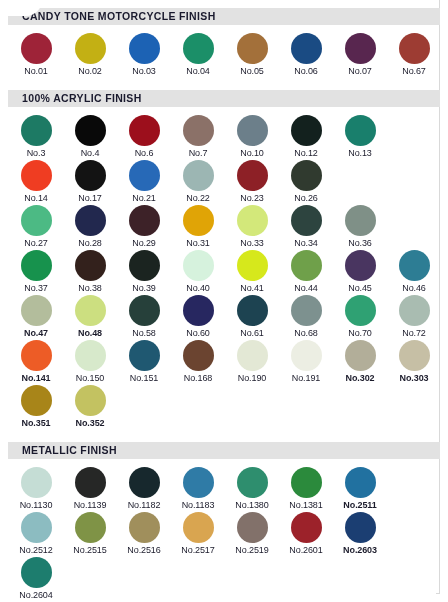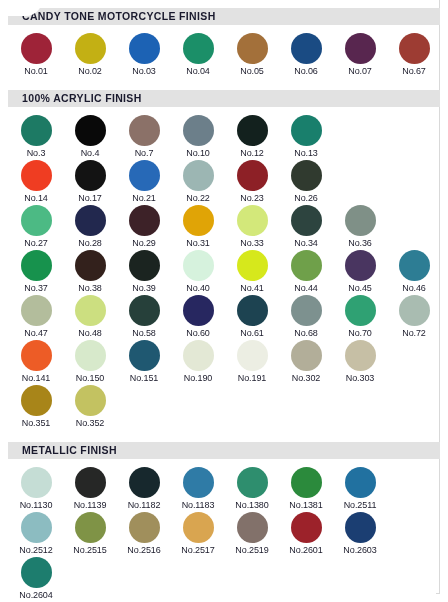--- a/index.html
+++ b/index.html
@@ -101,21 +101,21 @@
     display: block;
   }
   .label {
     margin-top: 2px;
     font-size: 9px;
     color: #1b1b2b;
     white-space: nowrap;
     letter-spacing: -0.1px;
   }
   .label.bold {
-    font-weight: normal;
+    font-weight: bold;
   }
   .gap-between-sections {
     height: 10px;
     background: #ffffff;
   }
 </style>
 </head>
 <body>
 
 <div class="page">
@@ -169,20 +169,24 @@
           <div class="swatch-row">
             <div class="swatch-cell">
               <span class="dot" style="background: rgb(29, 122, 100);"></span>
               <span class="label">No.3</span>
             </div>
             <div class="swatch-cell">
               <span class="dot" style="background: rgb(9, 9, 9);"></span>
               <span class="label">No.4</span>
             </div>
             <div class="swatch-cell">
+              <span class="dot" style="background: rgb(156, 15, 28);"></span>
+              <span class="label">No.6</span>
+            </div>
+            <div class="swatch-cell">
               <span class="dot" style="background: rgb(139, 113, 104);"></span>
               <span class="label">No.7</span>
             </div>
             <div class="swatch-cell">
               <span class="dot" style="background: rgb(108, 127, 138);"></span>
               <span class="label">No.10</span>
             </div>
             <div class="swatch-cell">
               <span class="dot" style="background: rgb(19, 33, 30);"></span>
               <span class="label">No.12</span>
@@ -321,20 +325,24 @@
               <span class="dot" style="background: rgb(237, 92, 38);"></span>
               <span class="label bold">No.141</span>
             </div>
             <div class="swatch-cell">
               <span class="dot" style="background: rgb(215, 233, 203);"></span>
               <span class="label">No.150</span>
             </div>
             <div class="swatch-cell">
               <span class="dot" style="background: rgb(31, 88, 113);"></span>
               <span class="label">No.151</span>
+            </div>
+            <div class="swatch-cell">
+              <span class="dot" style="background: rgb(107, 68, 48);"></span>
+              <span class="label">No.168</span>
             </div>
             <div class="swatch-cell">
               <span class="dot" style="background: rgb(227, 232, 213);"></span>
               <span class="label">No.190</span>
             </div>
             <div class="swatch-cell">
               <span class="dot" style="background: rgb(236, 238, 227);"></span>
               <span class="label">No.191</span>
             </div>
             <div class="swatch-cell">

